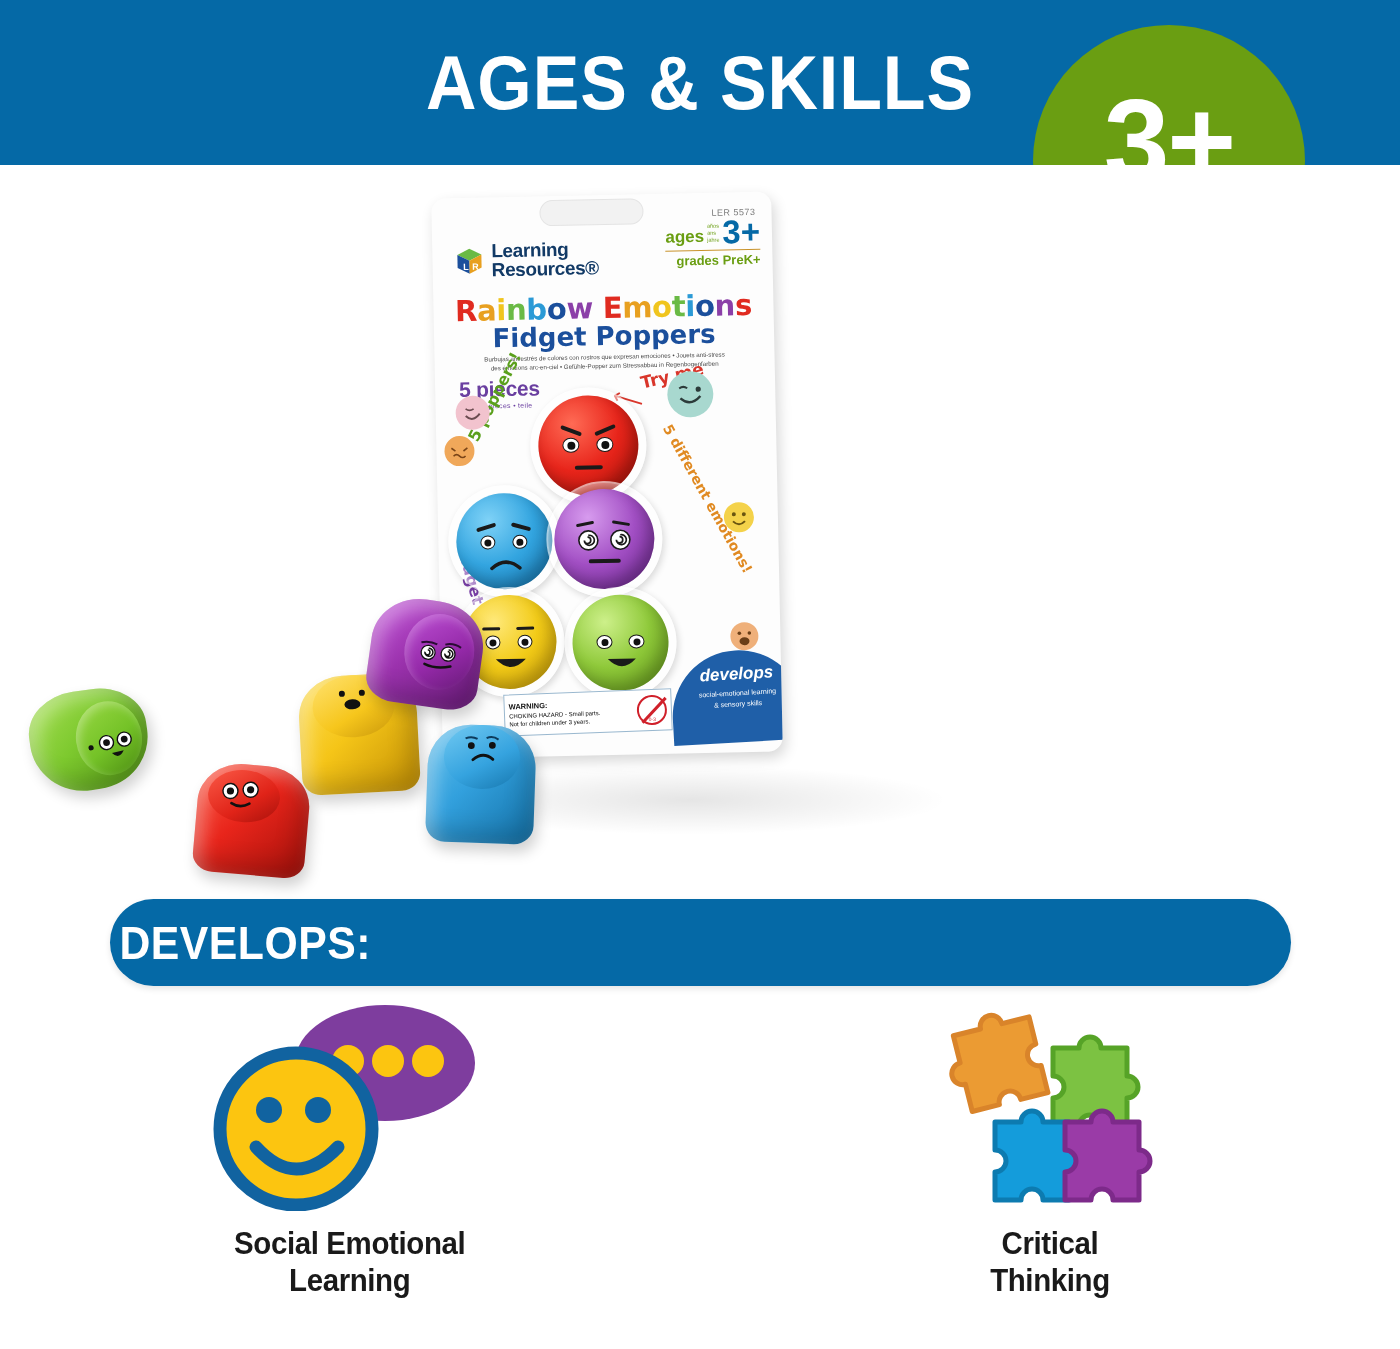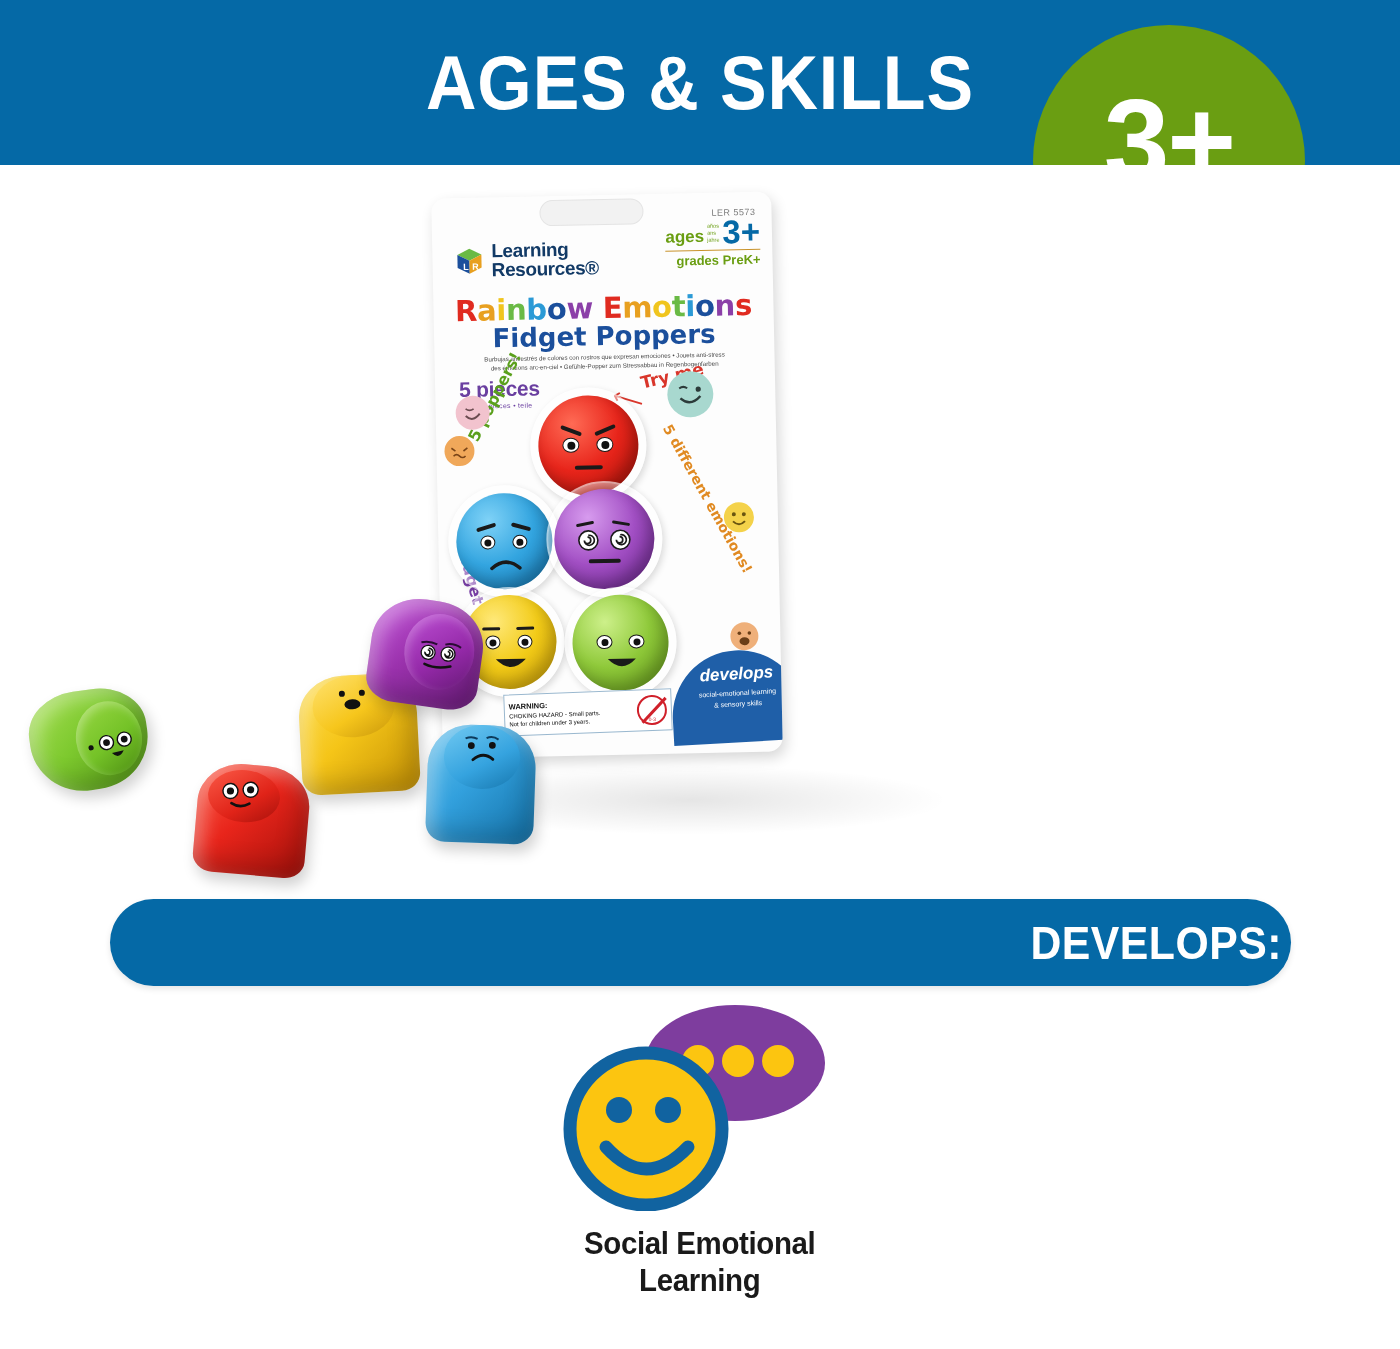--- a/index.html
+++ b/index.html
@@ -222,21 +222,21 @@
                 inset 8px 8px 18px rgba(255,255,255,.35),
                 4px 8px 14px rgba(0,0,0,.18);
   }
 
   
   .develops-bar {
     position: absolute; left: 110px; top: 899px;
     width: 1181px; height: 87px;
     background: #0569a6;
     border-radius: 44px;
-    display: flex; align-items: center; justify-content: flex-end;
+    display: flex; align-items: center; justify-content: flex-start;
     box-shadow: 0 3px 6px rgba(0,0,0,.10);
   }
   .develops-bar span {
     color: #fff; font-size: 46px; font-weight: bold;
     letter-spacing: 0.5px; transform: scaleX(0.93);
   }
 
   
   .skills {
     position: absolute; left: 0; top: 1000px;
@@ -541,14 +541,32 @@
           <circle cx="69" cy="109" r="13" fill="#1163a0"></circle>
           <circle cx="118" cy="109" r="13" fill="#1163a0"></circle>
           <path d="M56 146 q40 44 82 0" stroke="#1163a0" stroke-width="13" fill="none" stroke-linecap="round"></path>
         </svg>
       </div>
       <div class="skill-label">Social Emotional
 Learning</div>
     </div>
 
 
+    <div class="skill">
+      <div class="skill-icon">
+        <svg width="230" height="212" viewBox="0 0 230 212">
+
+          <g transform="rotate(-14 62 62)">
+            <path d="M26 26 h28 a11 11 0 1 1 22 0 h28 v28 a11 11 0 1 0 0 22 v28 h-28 a11 11 0 1 0 -22 0 h-28 v-28 a11 11 0 1 1 0 -22 z" fill="#eb9b33" stroke="#d9842a" stroke-width="5" stroke-linejoin="round"></path>
+          </g>
+
+          <path d="M118 48 h26 a11 11 0 1 1 22 0 h26 v28 a11 11 0 1 1 0 22 v28 h-26 a11 11 0 1 0 -22 0 h-26 v-28 a11 11 0 1 0 0 -22 z" fill="#7cc242" stroke="#56a327" stroke-width="5" stroke-linejoin="round"></path>
+
+          <path d="M60 122 h26 a11 11 0 1 1 22 0 h26 v28 a11 11 0 1 1 0 22 v28 h-26 a11 11 0 1 0 -22 0 h-26 v-28 a11 11 0 1 0 0 -22 z" fill="#149cdb" stroke="#0d7bb0" stroke-width="5" stroke-linejoin="round"></path>
+
+          <path d="M130 122 h26 a11 11 0 1 1 22 0 h26 v28 a11 11 0 1 1 0 22 v28 h-26 a11 11 0 1 0 -22 0 h-26 v-28 a11 11 0 1 0 0 -22 z" fill="#9a3ba7" stroke="#7d2a8a" stroke-width="5" stroke-linejoin="round"></path>
+        </svg>
+      </div>
+      <div class="skill-label">Critical
+Thinking</div>
+    </div>
   </div>
 </div>
 
 </body></html>

